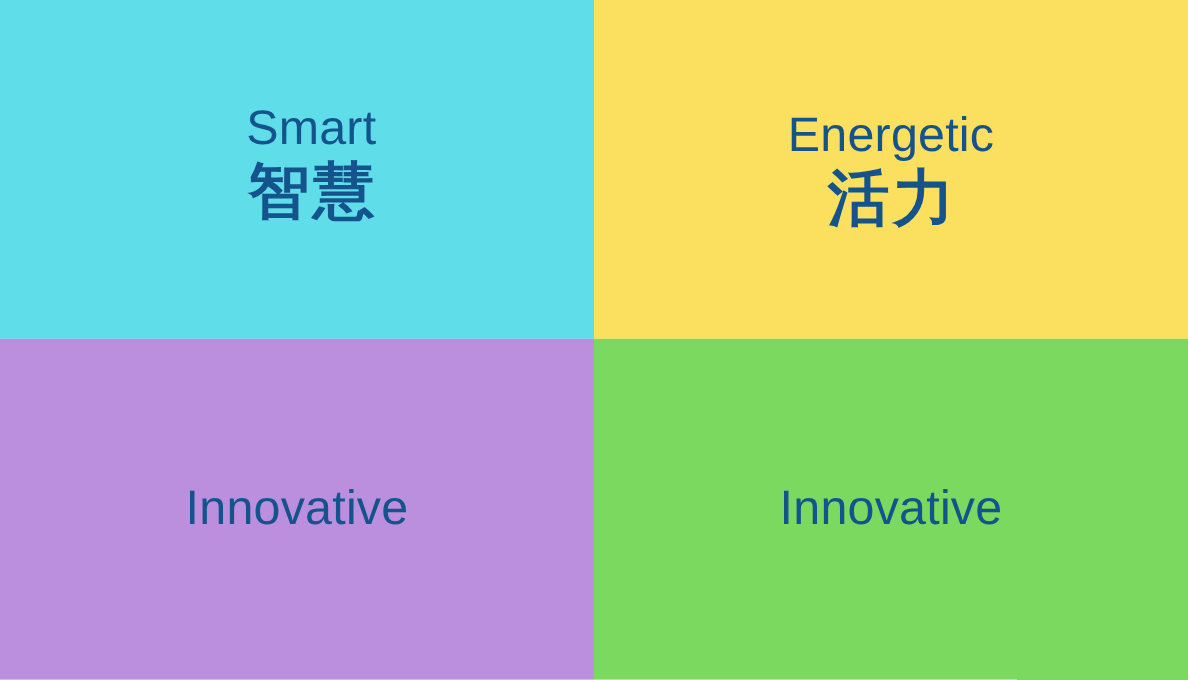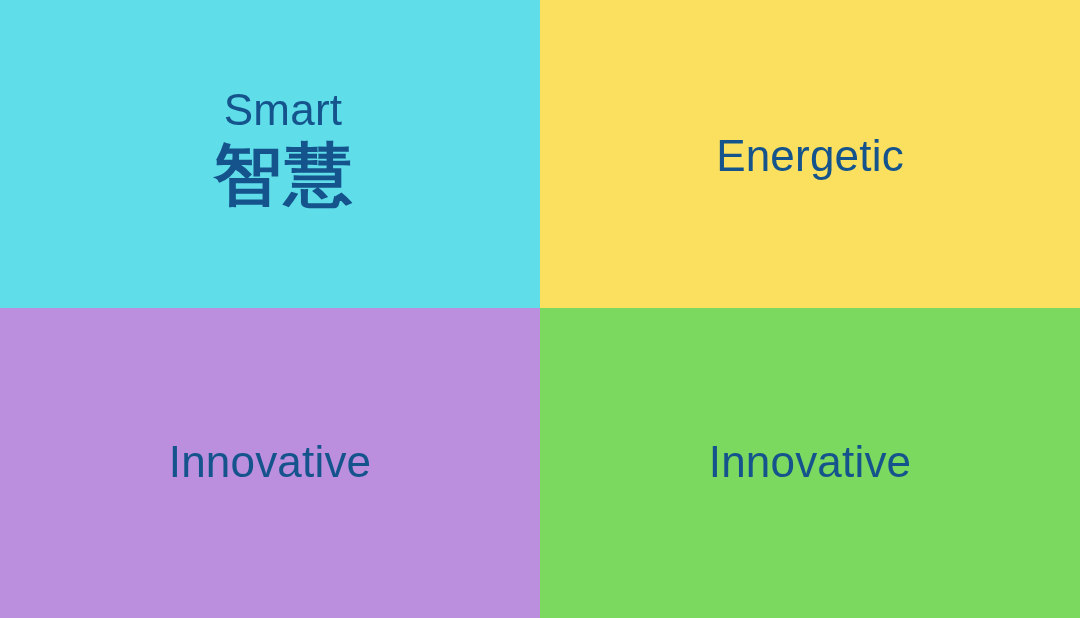--- a/index.html
+++ b/index.html
@@ -48,21 +48,21 @@
     letter-spacing: 0.2px;
     line-height: 1.0;
     white-space: nowrap;
     margin: 0;
     padding: 0;
   }
 
   .quad-zh {
     font-family: "DejaVu Sans", "Liberation Sans", sans-serif;
     font-weight: 700;
-    font-size: 68px;
+    font-size: 56px;
     letter-spacing: 3px;
     line-height: 1.08;
     white-space: nowrap;
     margin: 6px 0 0 0;
     padding: 0;
     text-indent: 3px;
   }
 
   
   .q-tl .quad-inner { transform: translateY(-4px); }
@@ -78,20 +78,21 @@
   <div class="quadrant q-tl" style="background-color: rgb(95, 221, 233); color: rgb(20, 83, 140); padding-left: 26px;">
     <div class="quad-inner">
       <div class="quad-en">Smart</div>
       <div class="quad-zh">智慧</div>
     </div>
   </div>
 
   <div class="quadrant q-tr" style="background-color: rgb(250, 224, 94); color: rgb(20, 83, 140);">
     <div class="quad-inner">
       <div class="quad-en">Energetic</div>
+      <div class="quad-zh">活力</div>
     </div>
   </div>
 
   <div class="quadrant q-bl" style="background-color: rgb(187, 143, 221); color: rgb(20, 83, 140);">
     <div class="quad-inner">
       <div class="quad-en">Innovative</div>
     </div>
   </div>
 
   <div class="quadrant q-br" style="background-color: rgb(124, 217, 95); color: rgb(20, 83, 140);">

